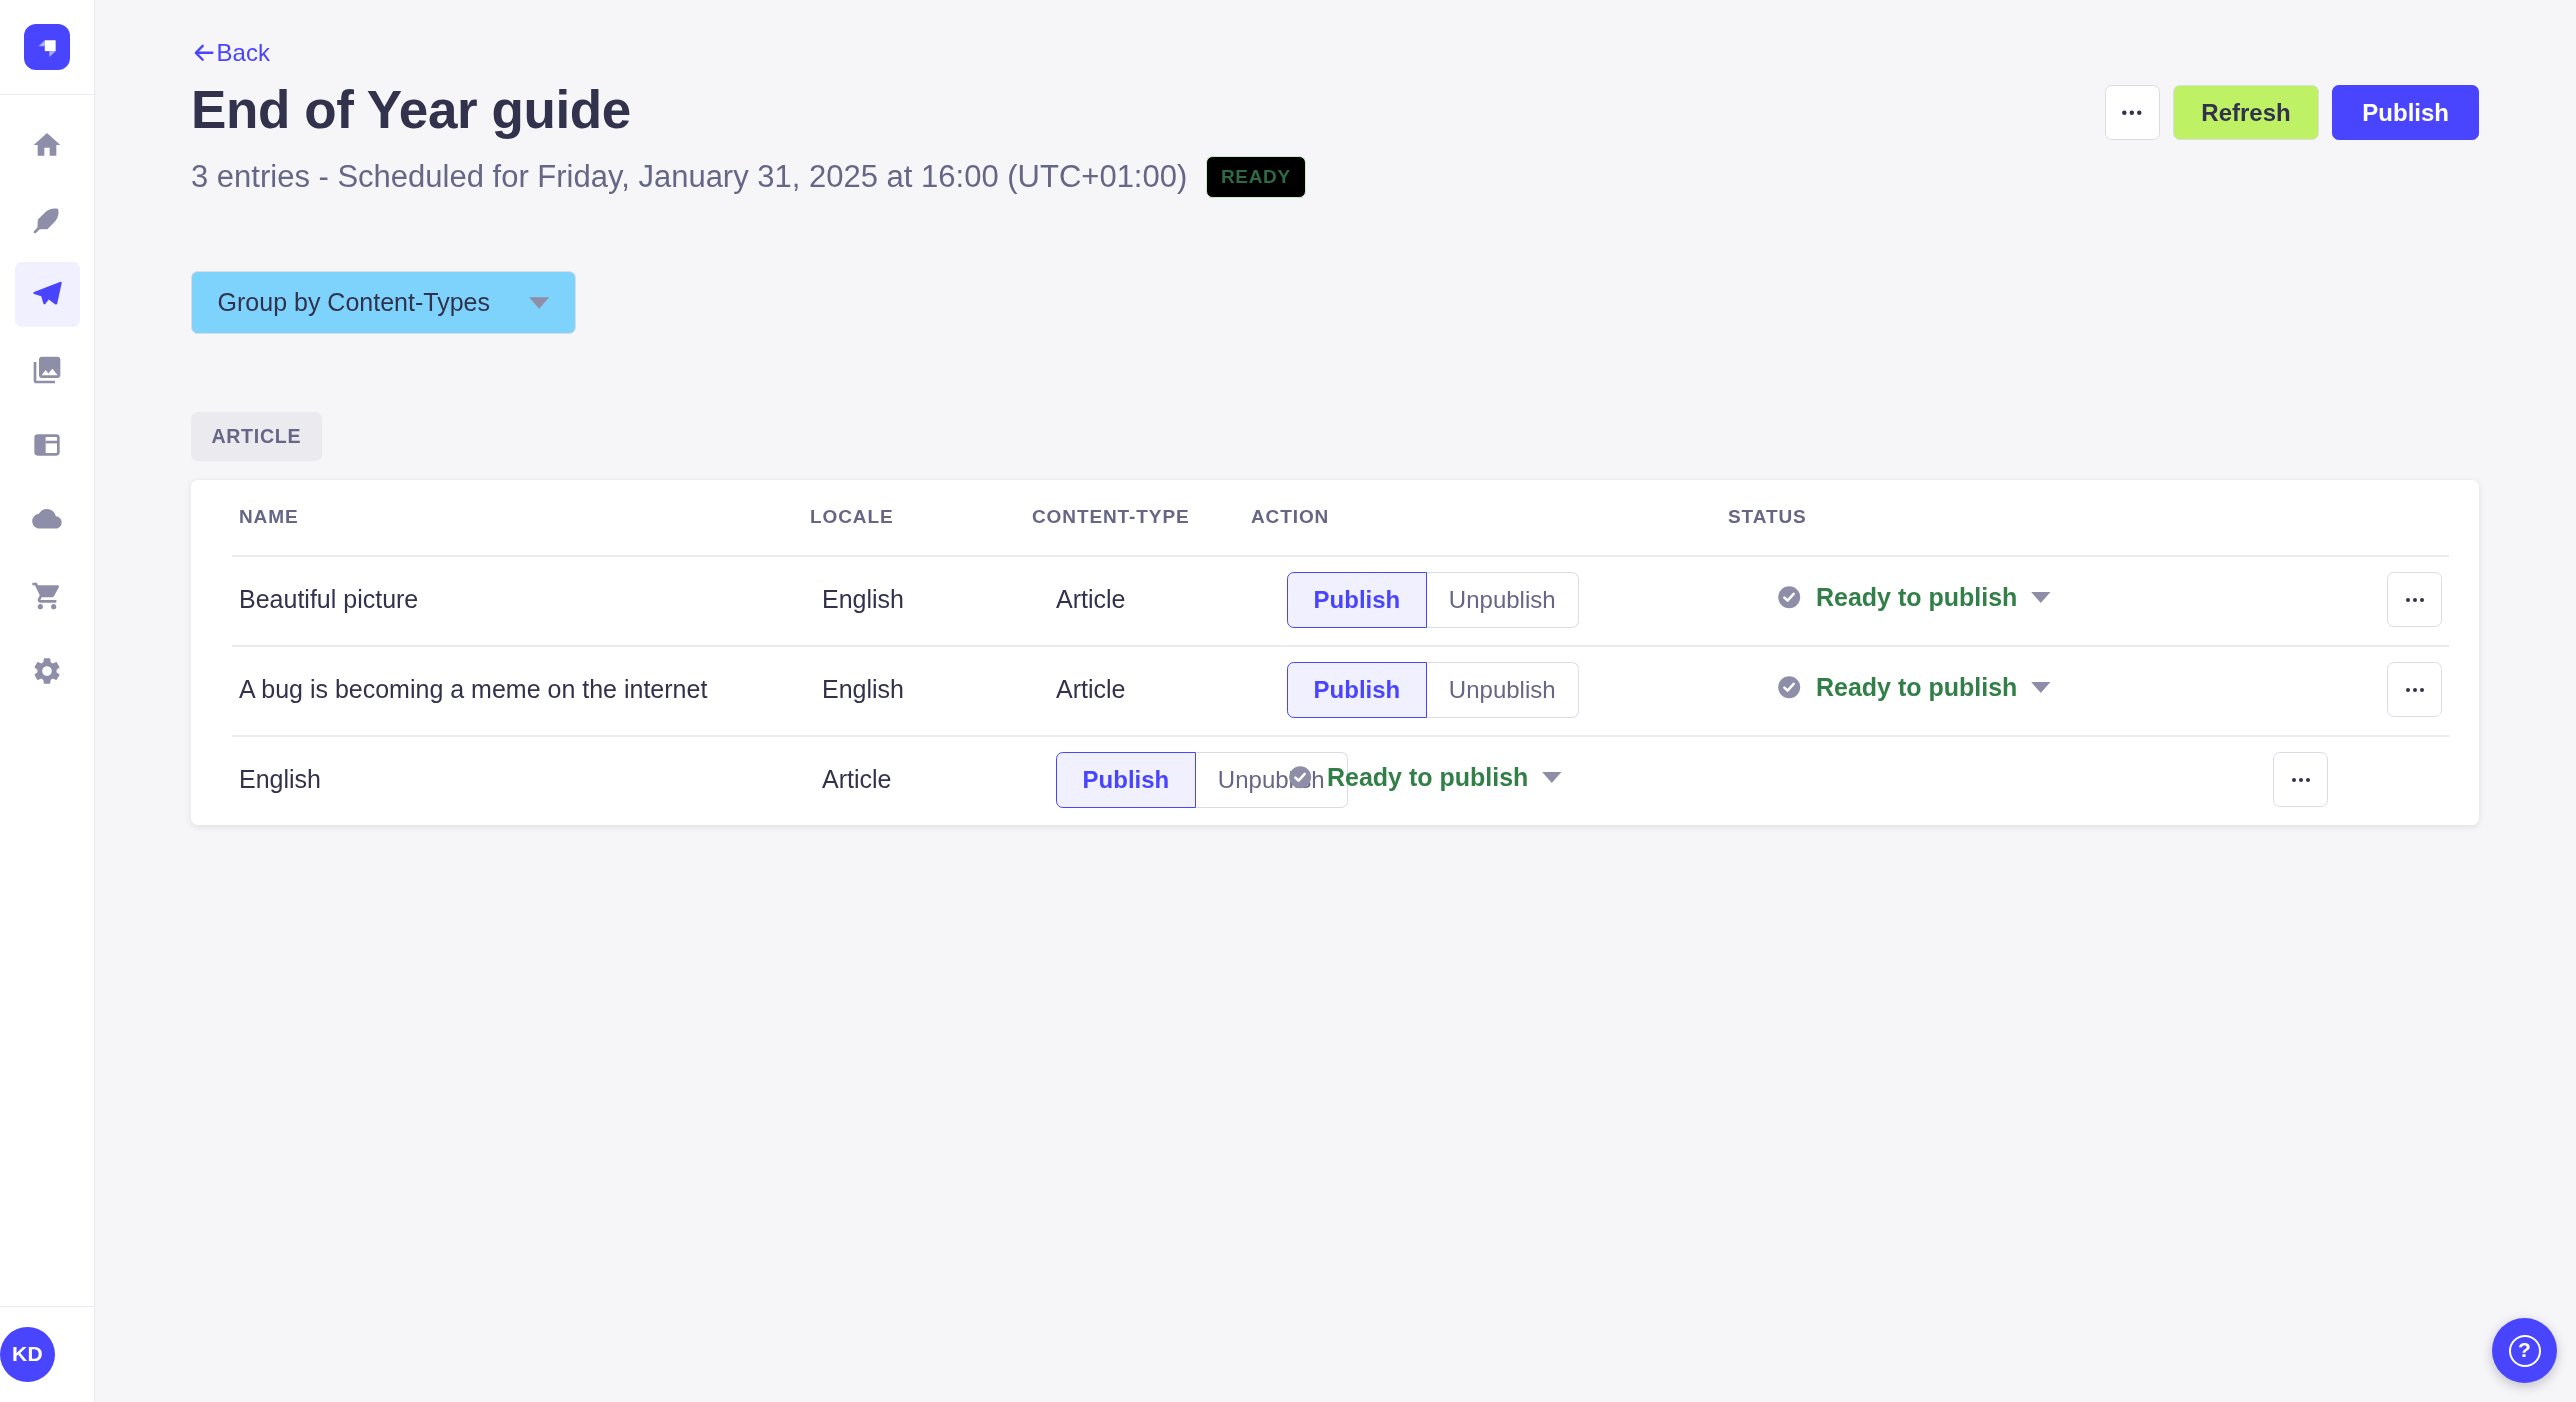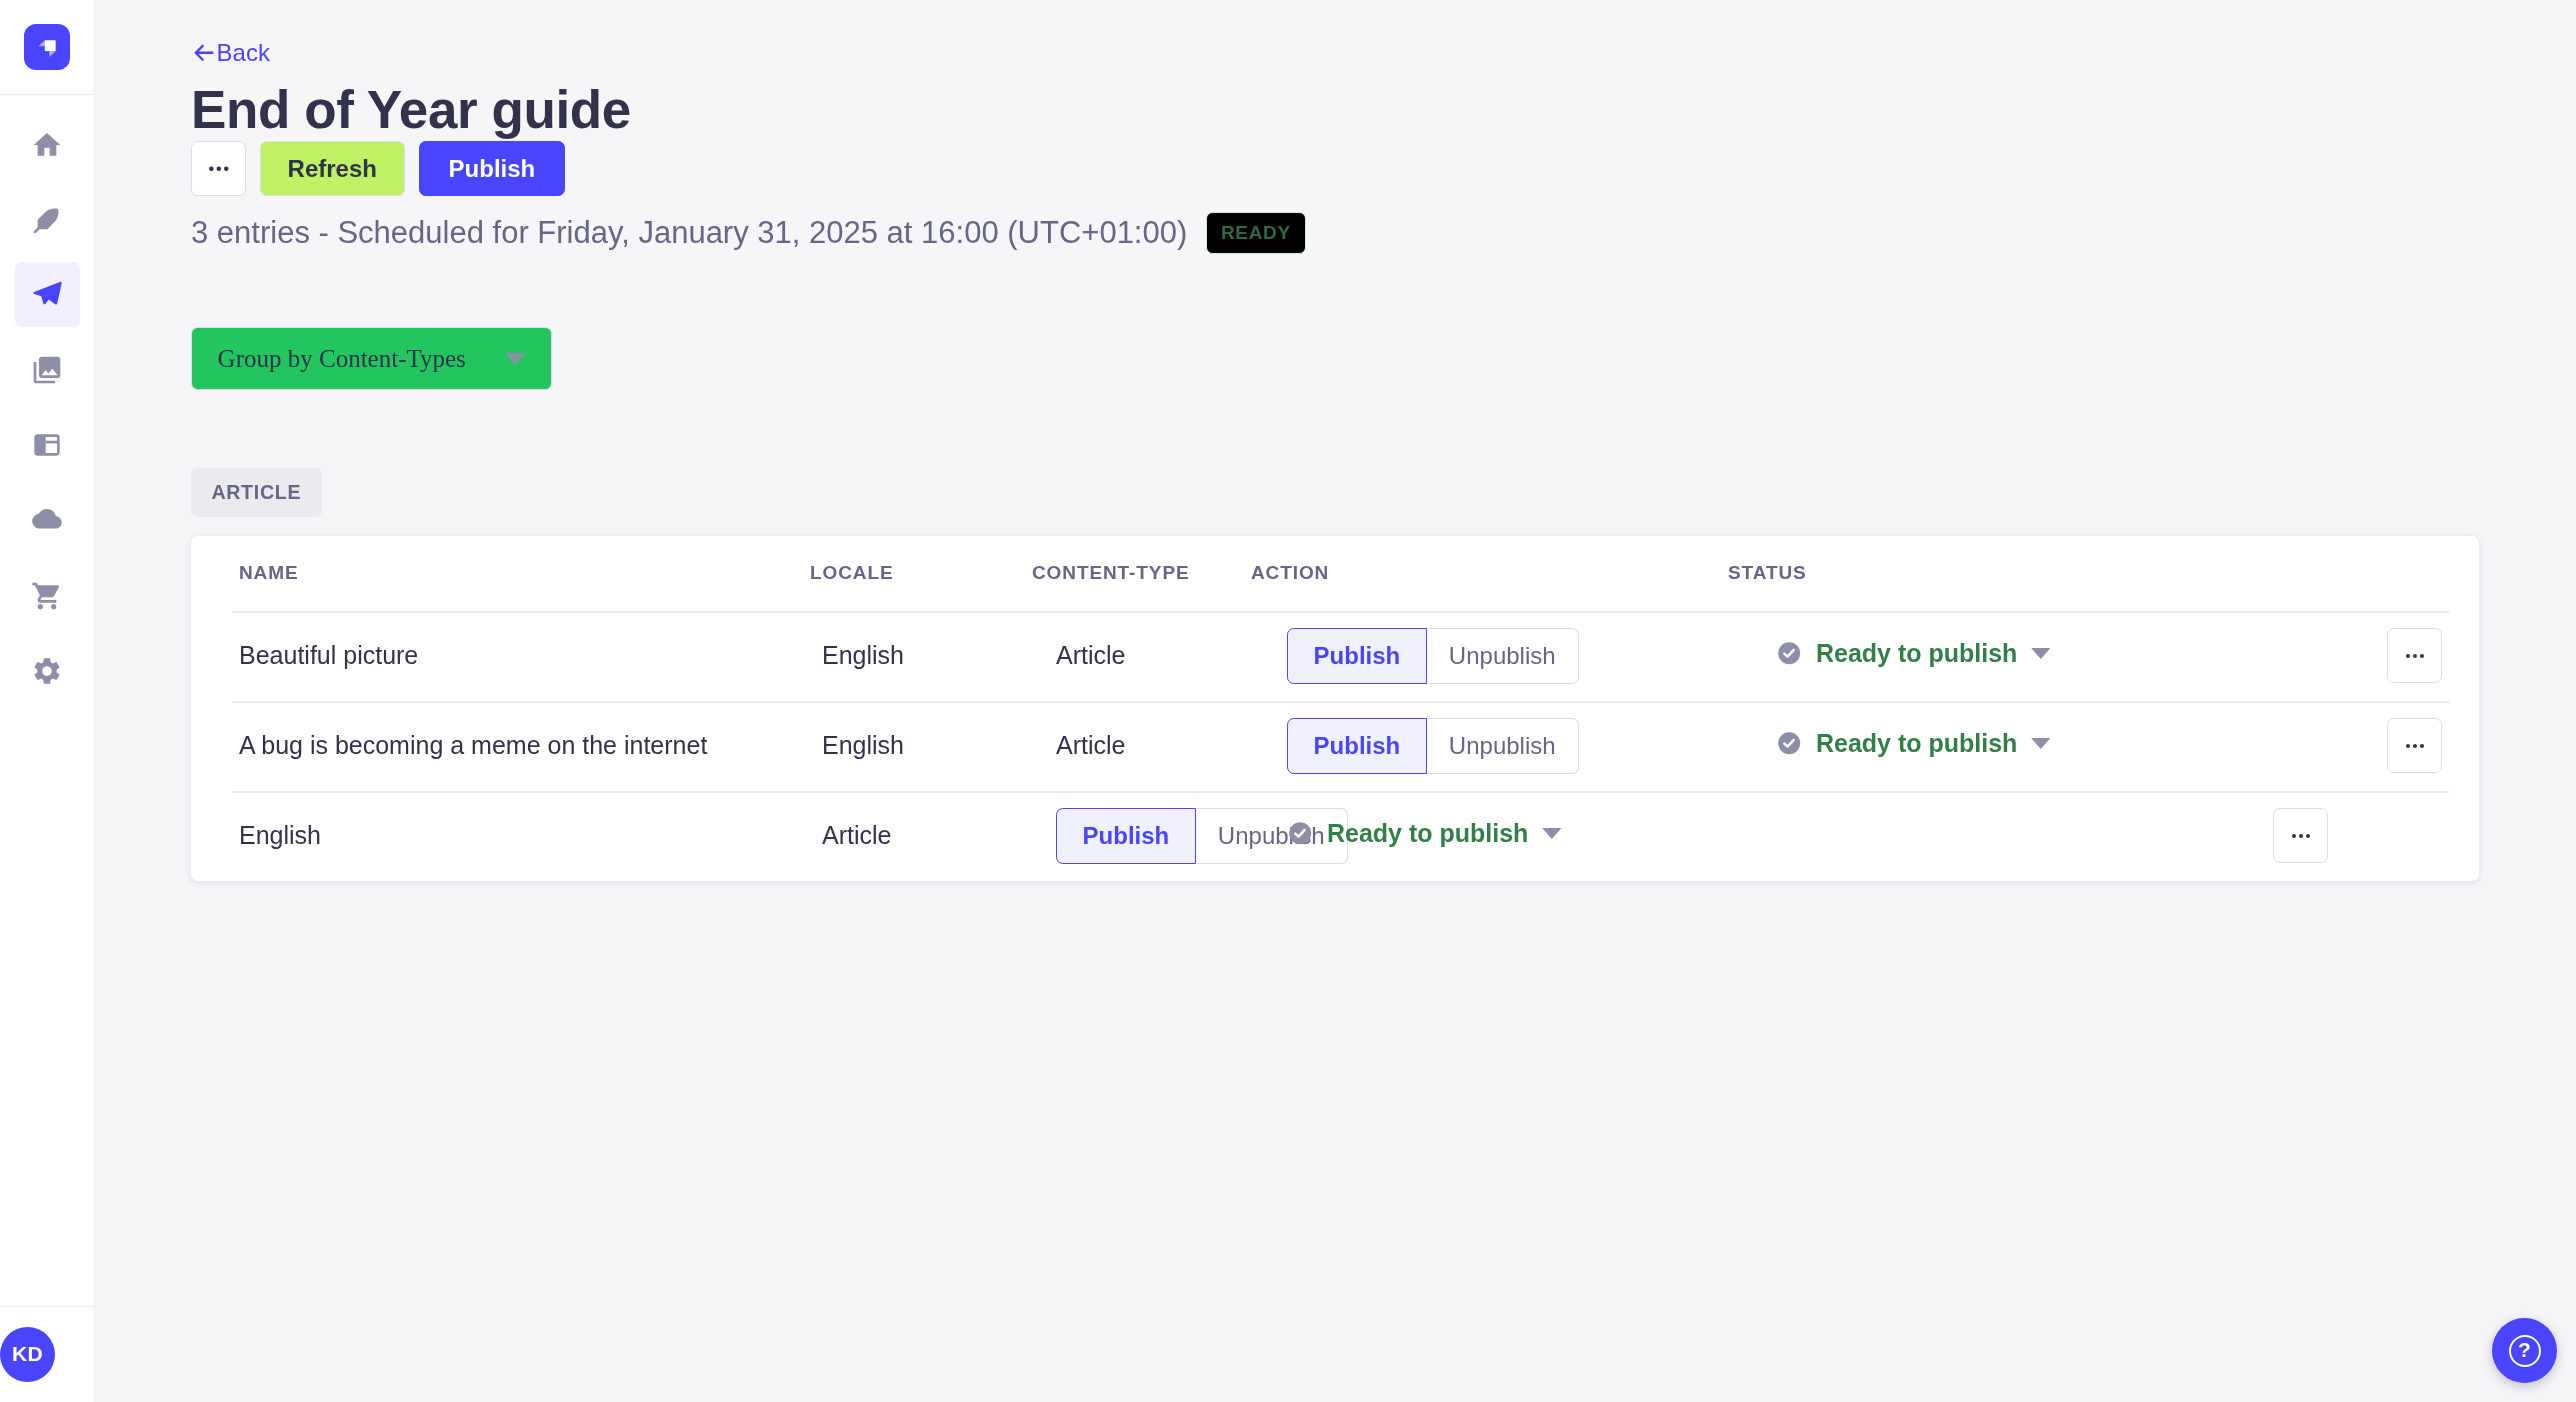--- a/index.html
+++ b/index.html
@@ -64,21 +64,20 @@
     padding: 37px 97px 0 96px;
   }
   .back-link {
     display: inline-flex; align-items: center; 
     color: #4945FF; font-size: 24px; font-weight: 500;
     text-decoration: none; cursor: pointer; height: 31px;
   }
   .title-row {
     display: flex; justify-content: space-between; align-items: flex-start;
     margin-top: 13.6px;
-    flex-direction: column;
   }
   .page-title {
     margin: 0; font-size: 53px; font-weight: 700;
     color: #32324D; line-height: 56px; letter-spacing: -0.4px;
   }
   .header-actions { display: flex; gap: 13.6px; margin-top: 3.4px; }
   .btn {
     height: 55px; border-radius: 6.8px; font-size: 24px;
     font-family: inherit; cursor: pointer;
   }
@@ -100,22 +99,22 @@
   .ready-badge {
     background: #000000; border: 1.7px solid #C6F0C2; color: #2F6846;
     font-size: 19px; font-weight: 700; letter-spacing: 0.7px;
     padding: 9.4px 13.6px; border-radius: 6.8px;
   }
 
   .toolbar { margin-top: 73px; }
   .groupby {
     height: 63px; padding: 0 25.6px;
     display: inline-flex; align-items: center; gap: 39px;
-    background: #22c55e; border: 1.7px solid #DCDCE4; border-radius: 6.8px;
-    font-size: 25px; color: #32324D; font-family: Liberation Serif, serif; cursor: pointer;
+    background: #7dd3fc; border: 1.7px solid #DCDCE4; border-radius: 6.8px;
+    font-size: 25px; color: #32324D; font-family: Liberation Sans, sans-serif; cursor: pointer;
   }
 
   .group-label-wrap { margin-top: 78px; }
   .group-badge {
     display: inline-block;
     background: #EAEAEF; color: #666687;
     font-size: 19.6px; font-weight: 700; letter-spacing: 0.7px;
     padding: 12.8px 20.4px; border-radius: 6.8px;
   }
 

